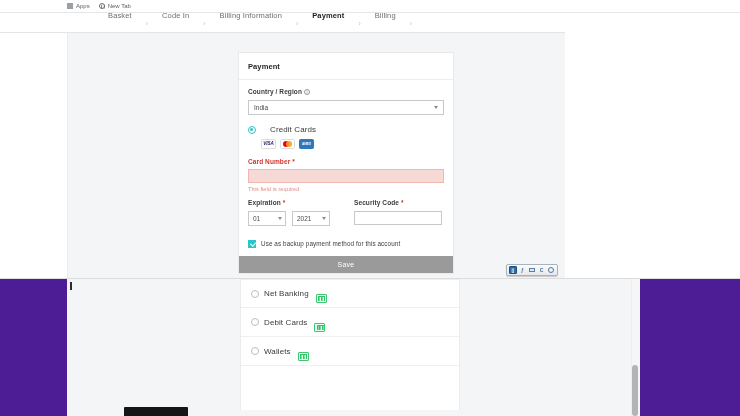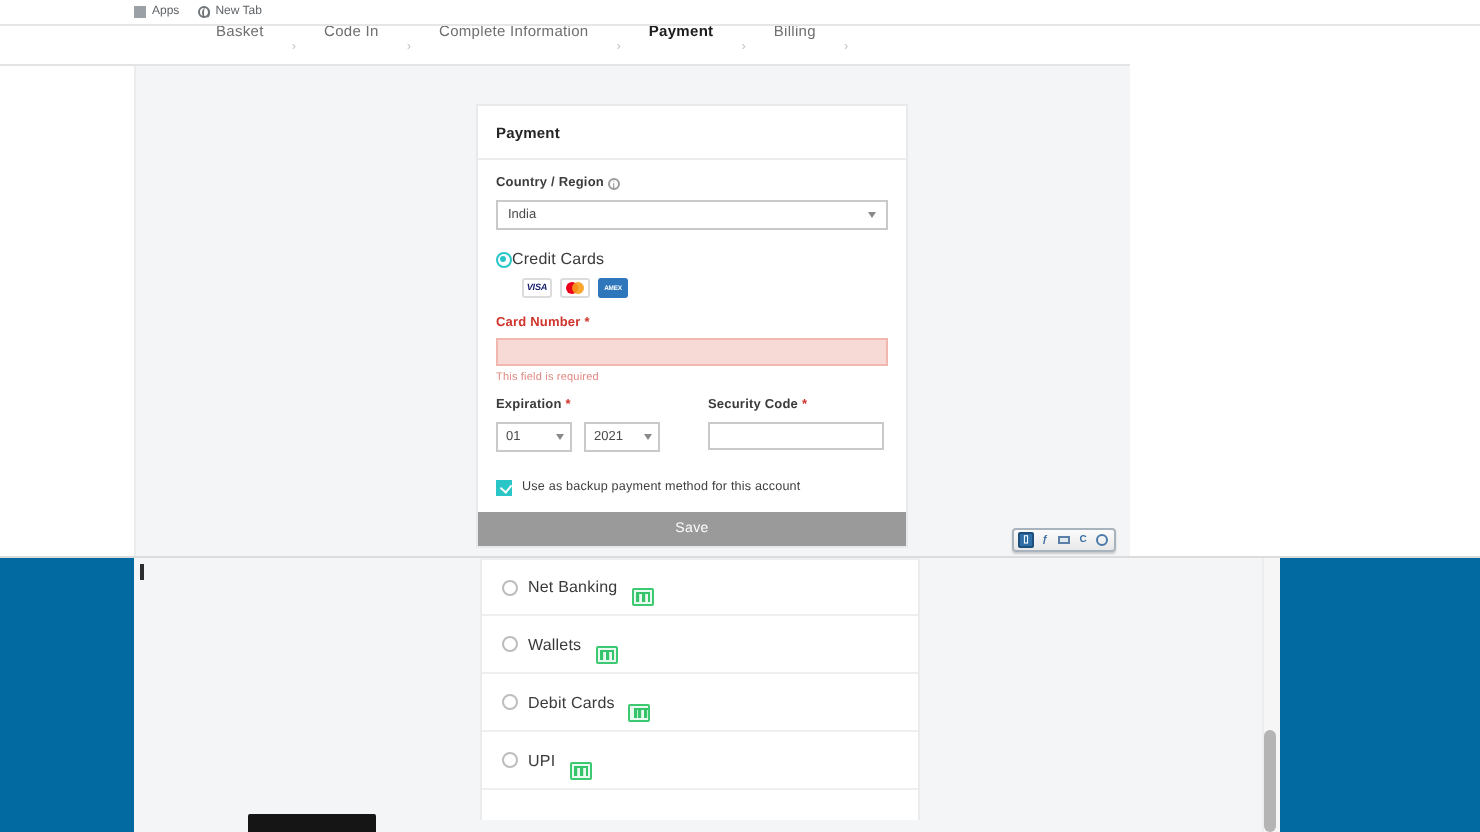--- a/index.html
+++ b/index.html
@@ -192,21 +192,21 @@
     margin-top: -1.5px;
     width: 0; height: 0;
     border-left: 2.6px solid transparent;
     border-right: 2.6px solid transparent;
     border-top: 3px solid #8a8a8a;
   }
 
   .radio-row {
     display: flex;
     align-items: center;
-    gap: 0;
+    gap: 14px;
   }
   .radio {
     width: 8px; height: 8px;
     border-radius: 50%;
     border: 1px solid #bdbdbd;
     background: #ffffff;
     box-sizing: border-box;
     flex: 0 0 auto;
   }
   .radio.on {
@@ -384,21 +384,21 @@
     border-radius: 50%;
     border: 1.4px solid #4a7aa8;
     box-sizing: border-box;
   }
 
   
   .viewport-bottom {
     position: absolute;
     left: 0; top: 279px;
     width: 740px; height: 137px;
-    background: #0369a1;
+    background: #4c1d95;
     overflow: hidden;
   }
   .lower-bg {
     position: absolute;
     left: 67px; top: 0;
     width: 573px; height: 137px;
     background: #f4f5f6;
   }
   .caret-mark {
     position: absolute;
@@ -516,21 +516,21 @@
     </div>
   </div>
 
   <div class="viewport-top">
 
     <div class="steps">
       <div class="step">Basket</div>
       <div class="step-sep">›</div>
       <div class="step">Code In</div>
       <div class="step-sep">›</div>
-      <div class="step">Complete Information</div>
+      <div class="step">Billing Information</div>
       <div class="step-sep">›</div>
       <div class="step active">Payment</div>
       <div class="step-sep">›</div>
       <div class="step">Billing</div>
       <div class="step-sep">›</div>
     </div>
 
     <div class="page-bg"></div>
 
     <div class="pay-card">
@@ -628,33 +628,28 @@
     <div class="caret-mark"></div>
 
     <div class="lower-card">
       <div class="pm-row">
         <span class="radio"></span>
         <span class="pm-label">Net Banking</span>
         <span class="img-ph"></span>
       </div>
       <div class="pm-row">
         <span class="radio"></span>
+        <span class="pm-label">Debit Cards</span>
+        <span class="img-ph"></span>
+      </div>
+      <div class="pm-row">
+        <span class="radio"></span>
         <span class="pm-label">Wallets</span>
         <span class="img-ph"></span>
       </div>
-      <div class="pm-row">
-        <span class="radio"></span>
-        <span class="pm-label">Debit Cards</span>
-        <span class="img-ph"></span>
-      </div>
-      <div class="pm-row">
-        <span class="radio"></span>
-        <span class="pm-label">UPI</span>
-        <span class="img-ph"></span>
-      </div>
     </div>
 
     <div class="black-bar"></div>
   </div>
 
   <div class="scroll-track"></div>
   <div class="scroll-thumb"></div>
 
 </div>
 

